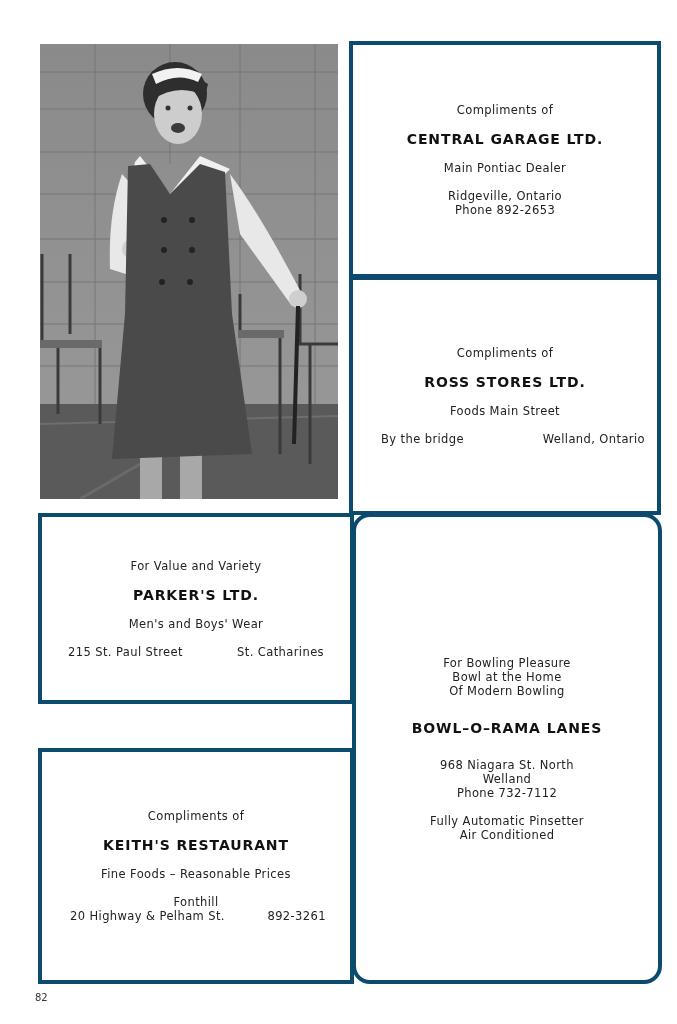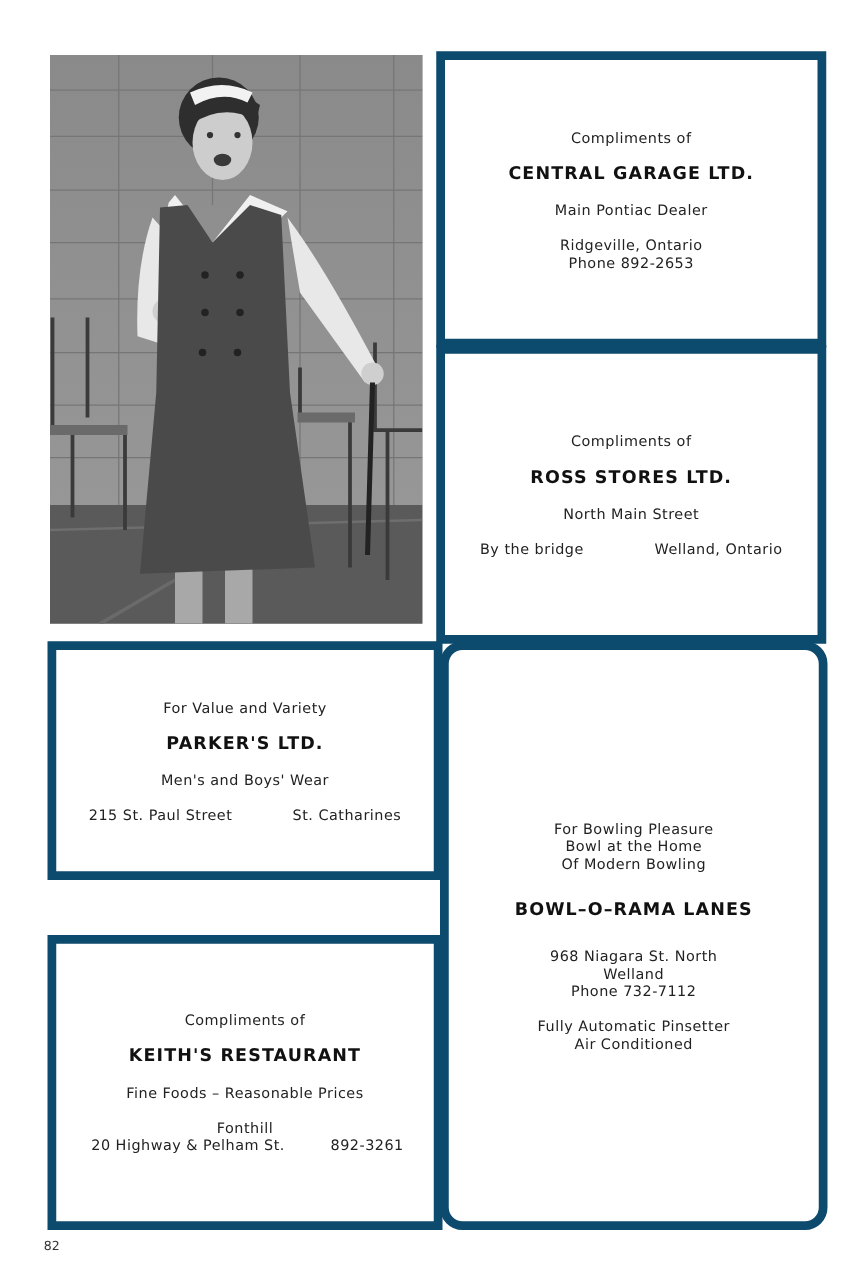--- a/index.html
+++ b/index.html
@@ -4,21 +4,21 @@
   <style>
     html, body { margin: 0; padding: 0; }
     body {
       width: 677px; height: 1024px; position: relative;
       background: #ffffff; color: #1e1e1e;
       font-family: "DejaVu Sans", sans-serif;
       overflow: hidden;
     }
     .box {
       position: absolute; box-sizing: border-box;
-      border: 7px solid #0c4a6e;
+      border: 4px solid #0c4a6e;
       display: flex; flex-direction: column; align-items: center; justify-content: center;
       text-align: center;
     }
     .line { font-size: 11.5px; line-height: 14px; letter-spacing: 0.4px; color: #222; }
     .name { font-size: 14px; font-weight: bold; letter-spacing: 0.9px; color: #111; margin: 14px 0; }
     .gap { height: 14px; }
     .row { display: flex; justify-content: space-between; width: 100%; box-sizing: border-box; }
 
     
     .photo {
@@ -111,23 +111,23 @@
   <div class="name">CENTRAL GARAGE LTD.</div>
   <div class="line">Main Pontiac Dealer</div>
   <div class="gap"></div>
   <div class="line">Ridgeville, Ontario</div>
   <div class="line">Phone 892-2653</div>
 </div>
 
 <div class="box" style="left:349px; top:276px; width:312px; height:239px;">
   <div class="line">Compliments of</div>
   <div class="name">ROSS STORES LTD.</div>
-  <div class="line">North Main Street</div>
+  <div class="line">Foods Main Street</div>
   <div class="gap"></div>
-  <div class="row line" style="padding:0 28px 0 28px;">
+  <div class="row line" style="padding:0 12px 0 28px;">
     <span>By the bridge</span>
     <span>Welland, Ontario</span>
   </div>
 </div>
 
 <div class="box" style="left:38px; top:513px; width:316px; height:191px;">
   <div class="line">For Value and Variety</div>
   <div class="name">PARKER'S LTD.</div>
   <div class="line">Men's and Boys' Wear</div>
   <div class="gap"></div>

